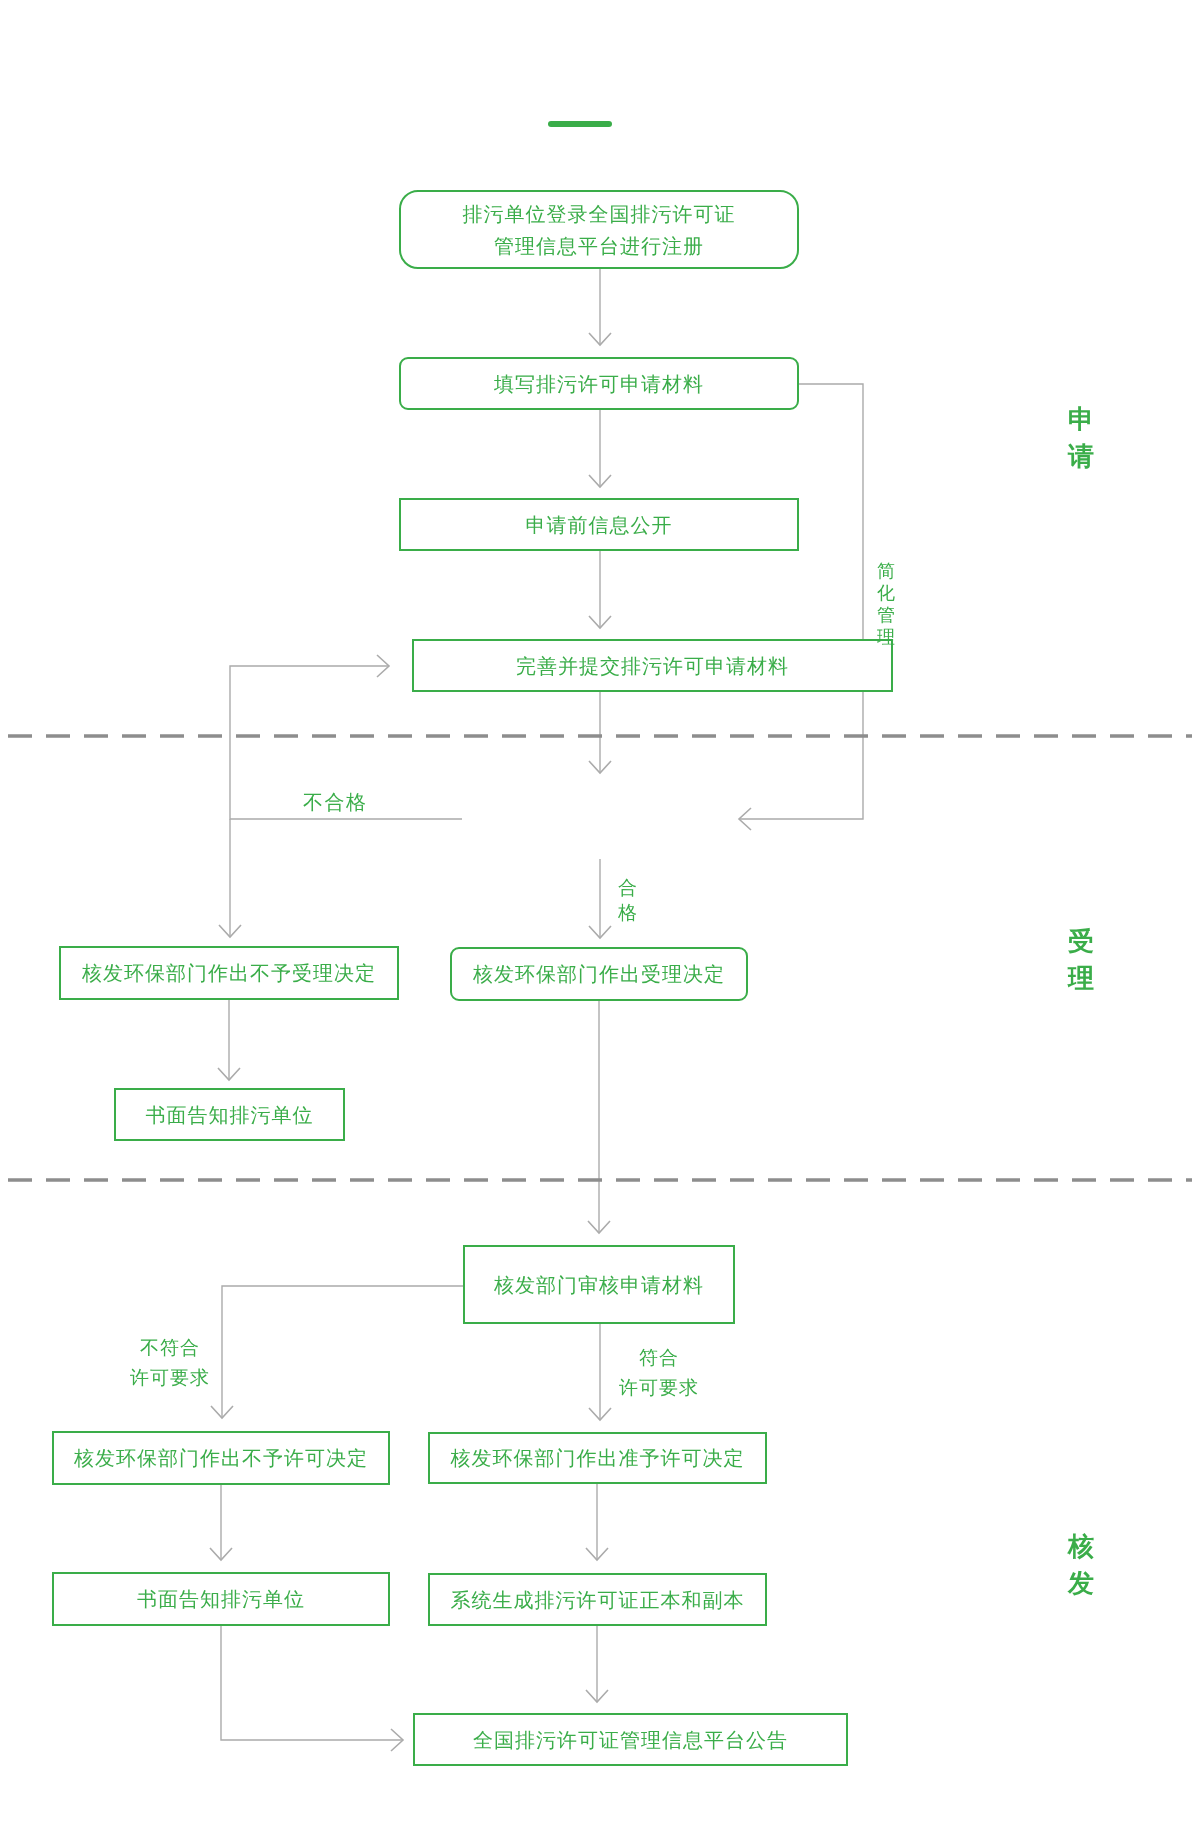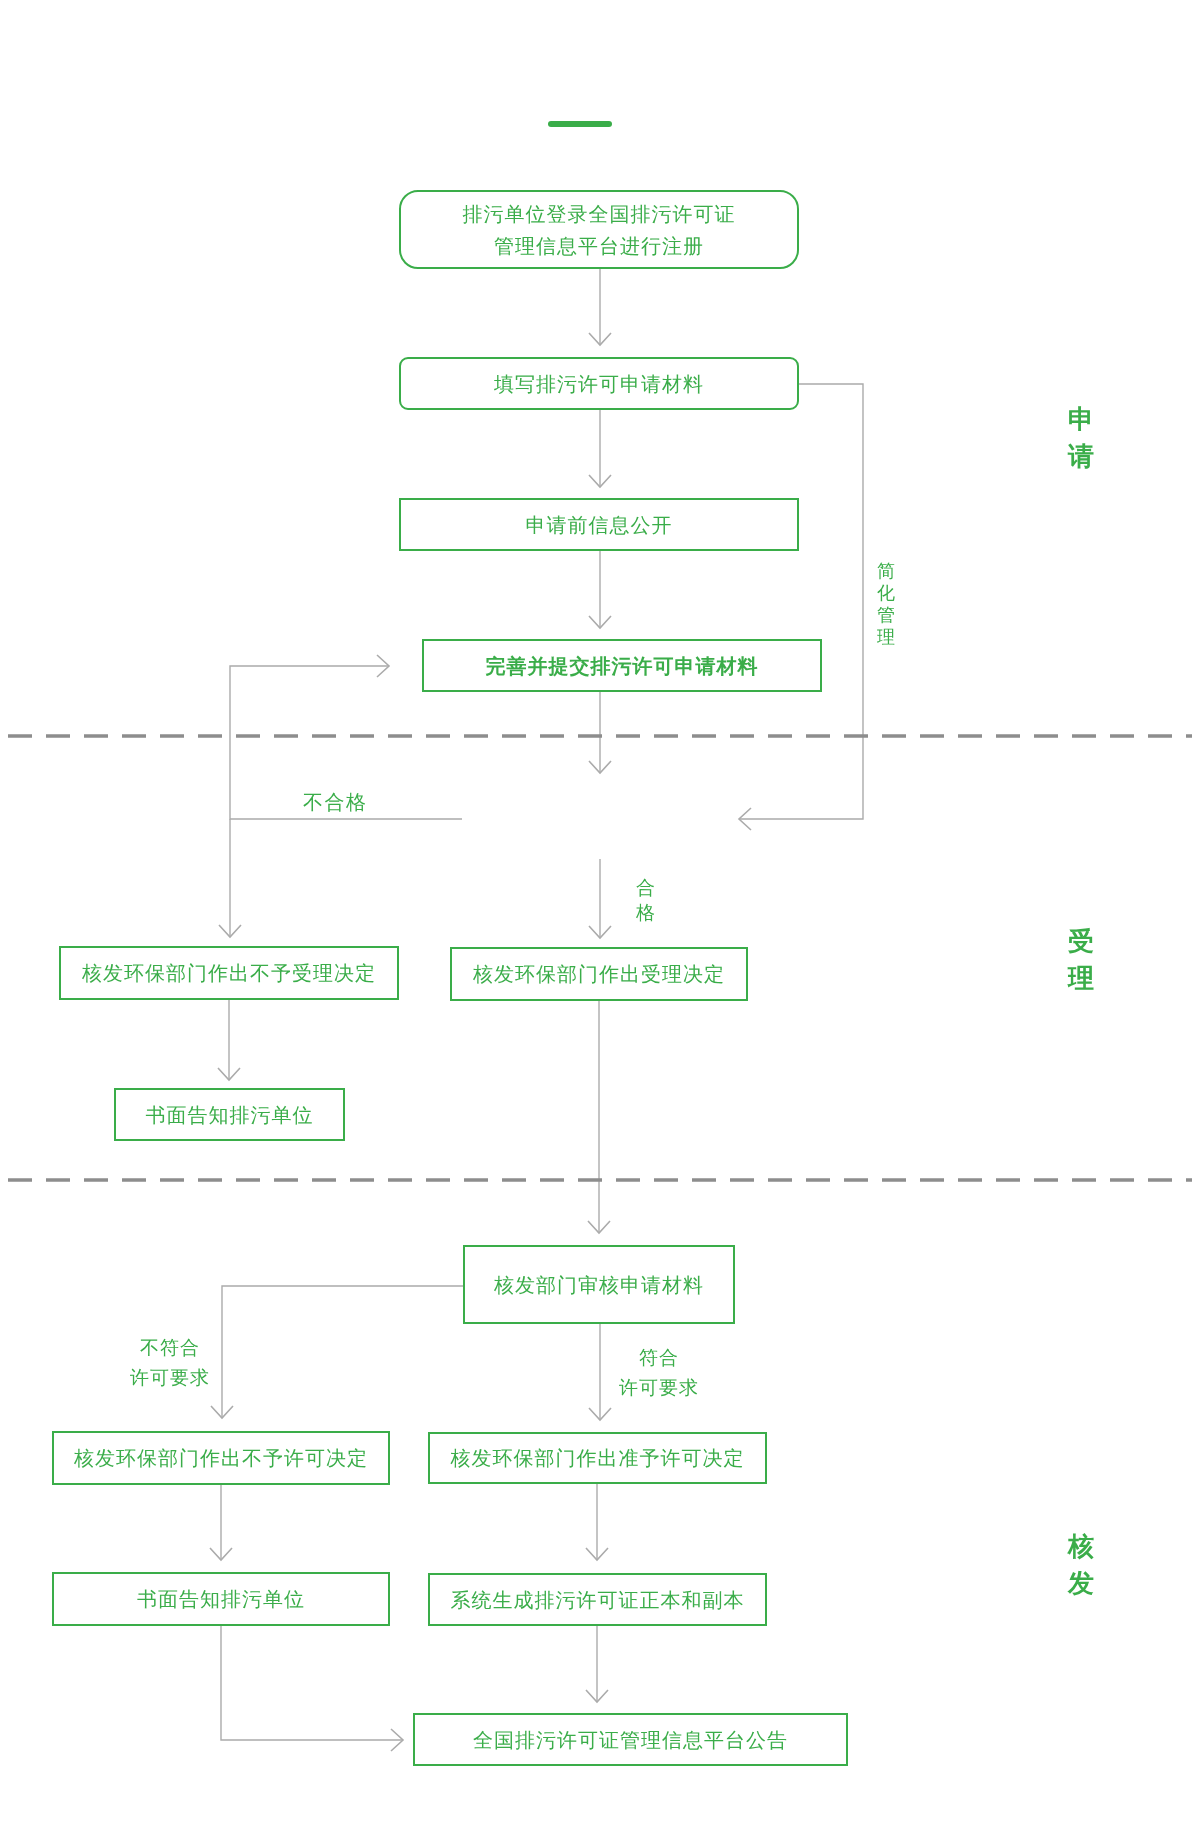--- a/index.html
+++ b/index.html
@@ -82,46 +82,46 @@
     <div>
       <div>排污单位登录全国排污许可证</div>
       <div>管理信息平台进行注册</div>
     </div>
   </div>
 
   <div class="node" style="left:399px;top:357px;width:400px;height:53px;border-radius:9px;">填写排污许可申请材料</div>
 
   <div class="node" style="left:399px;top:498px;width:400px;height:53px;">申请前信息公开</div>
 
-  <div class="node" style="left:422px;top:639px;width:400px;height:53px;font-weight:bold;">完善并提交排污许可申请材料</div>
+  <div class="node" style="left:412px;top:639px;width:481px;height:53px;">完善并提交排污许可申请材料</div>
 
 
   <div class="node" style="left:59px;top:946px;width:340px;height:54px;">核发环保部门作出不予受理决定</div>
 
-  <div class="node" style="left:450px;top:947px;width:298px;height:54px;">核发环保部门作出受理决定</div>
+  <div class="node" style="left:450px;top:947px;width:298px;height:54px;border-radius:9px;">核发环保部门作出受理决定</div>
 
   <div class="node" style="left:114px;top:1088px;width:231px;height:53px;">书面告知排污单位</div>
 
   <div class="node" style="left:463px;top:1245px;width:272px;height:79px;">核发部门审核申请材料</div>
 
   <div class="node" style="left:52px;top:1431px;width:338px;height:54px;">核发环保部门作出不予许可决定</div>
 
   <div class="node" style="left:428px;top:1432px;width:339px;height:52px;">核发环保部门作出准予许可决定</div>
 
   <div class="node" style="left:52px;top:1572px;width:338px;height:54px;">书面告知排污单位</div>
 
   <div class="node" style="left:428px;top:1573px;width:339px;height:53px;">系统生成排污许可证正本和副本</div>
 
   <div class="node" style="left:413px;top:1713px;width:435px;height:53px;">全国排污许可证管理信息平台公告</div>
 
   <div class="edge-label vstack" style="left:877px;top:560px;width:20px;font-size:18px;line-height:22px;letter-spacing:0;">简化管理</div>
 
   <div class="edge-label" style="left:303px;top:789px;font-size:20px;letter-spacing:1.5px;">不合格</div>
 
-  <div class="edge-label vstack" style="left:618px;top:875px;width:22px;line-height:25px;letter-spacing:0;margin-left:18px;">合格</div>
+  <div class="edge-label vstack" style="left:618px;top:875px;width:22px;line-height:25px;letter-spacing:0;">合格</div>
 
   <div class="edge-label center" style="left:124px;top:1333px;width:92px;">
     <div>不符合</div>
     <div>许可要求</div>
   </div>
 
   <div class="edge-label center" style="left:613px;top:1343px;width:92px;">
     <div>符合</div>
     <div>许可要求</div>
   </div>

